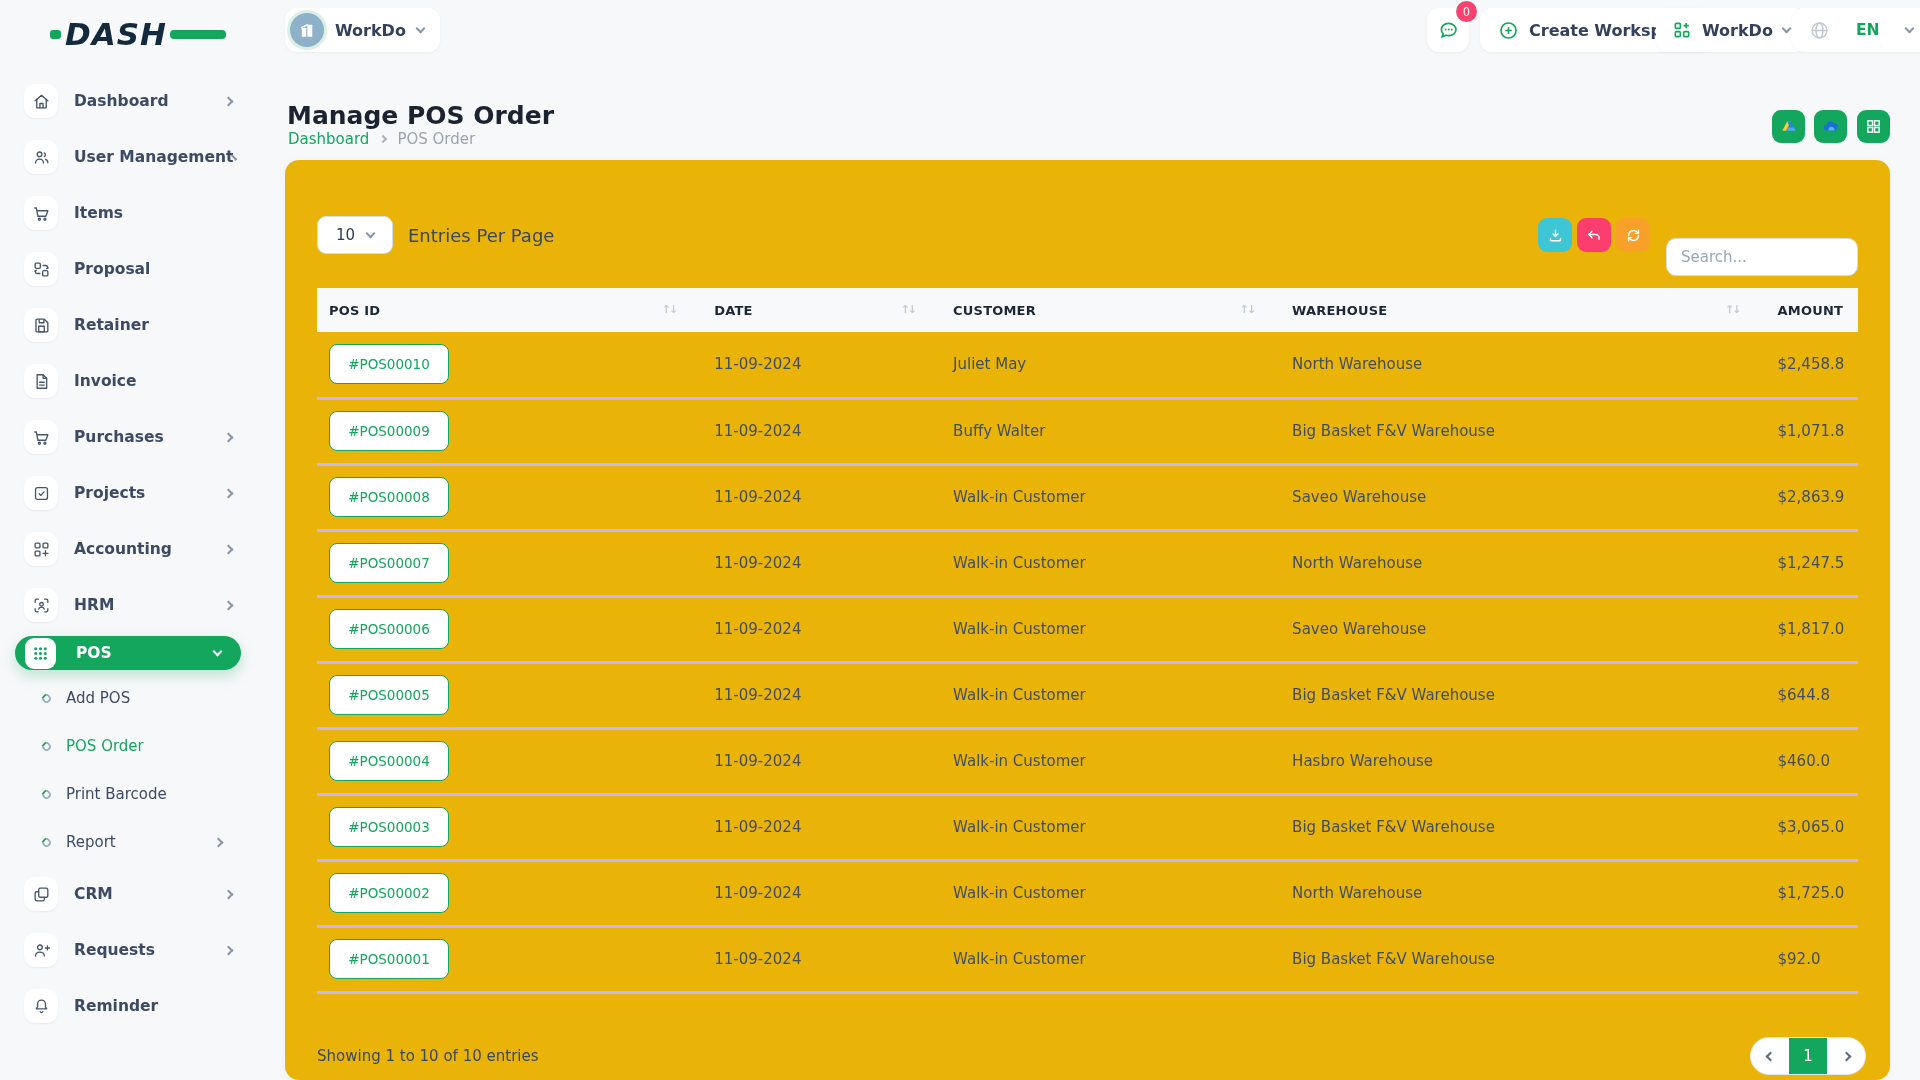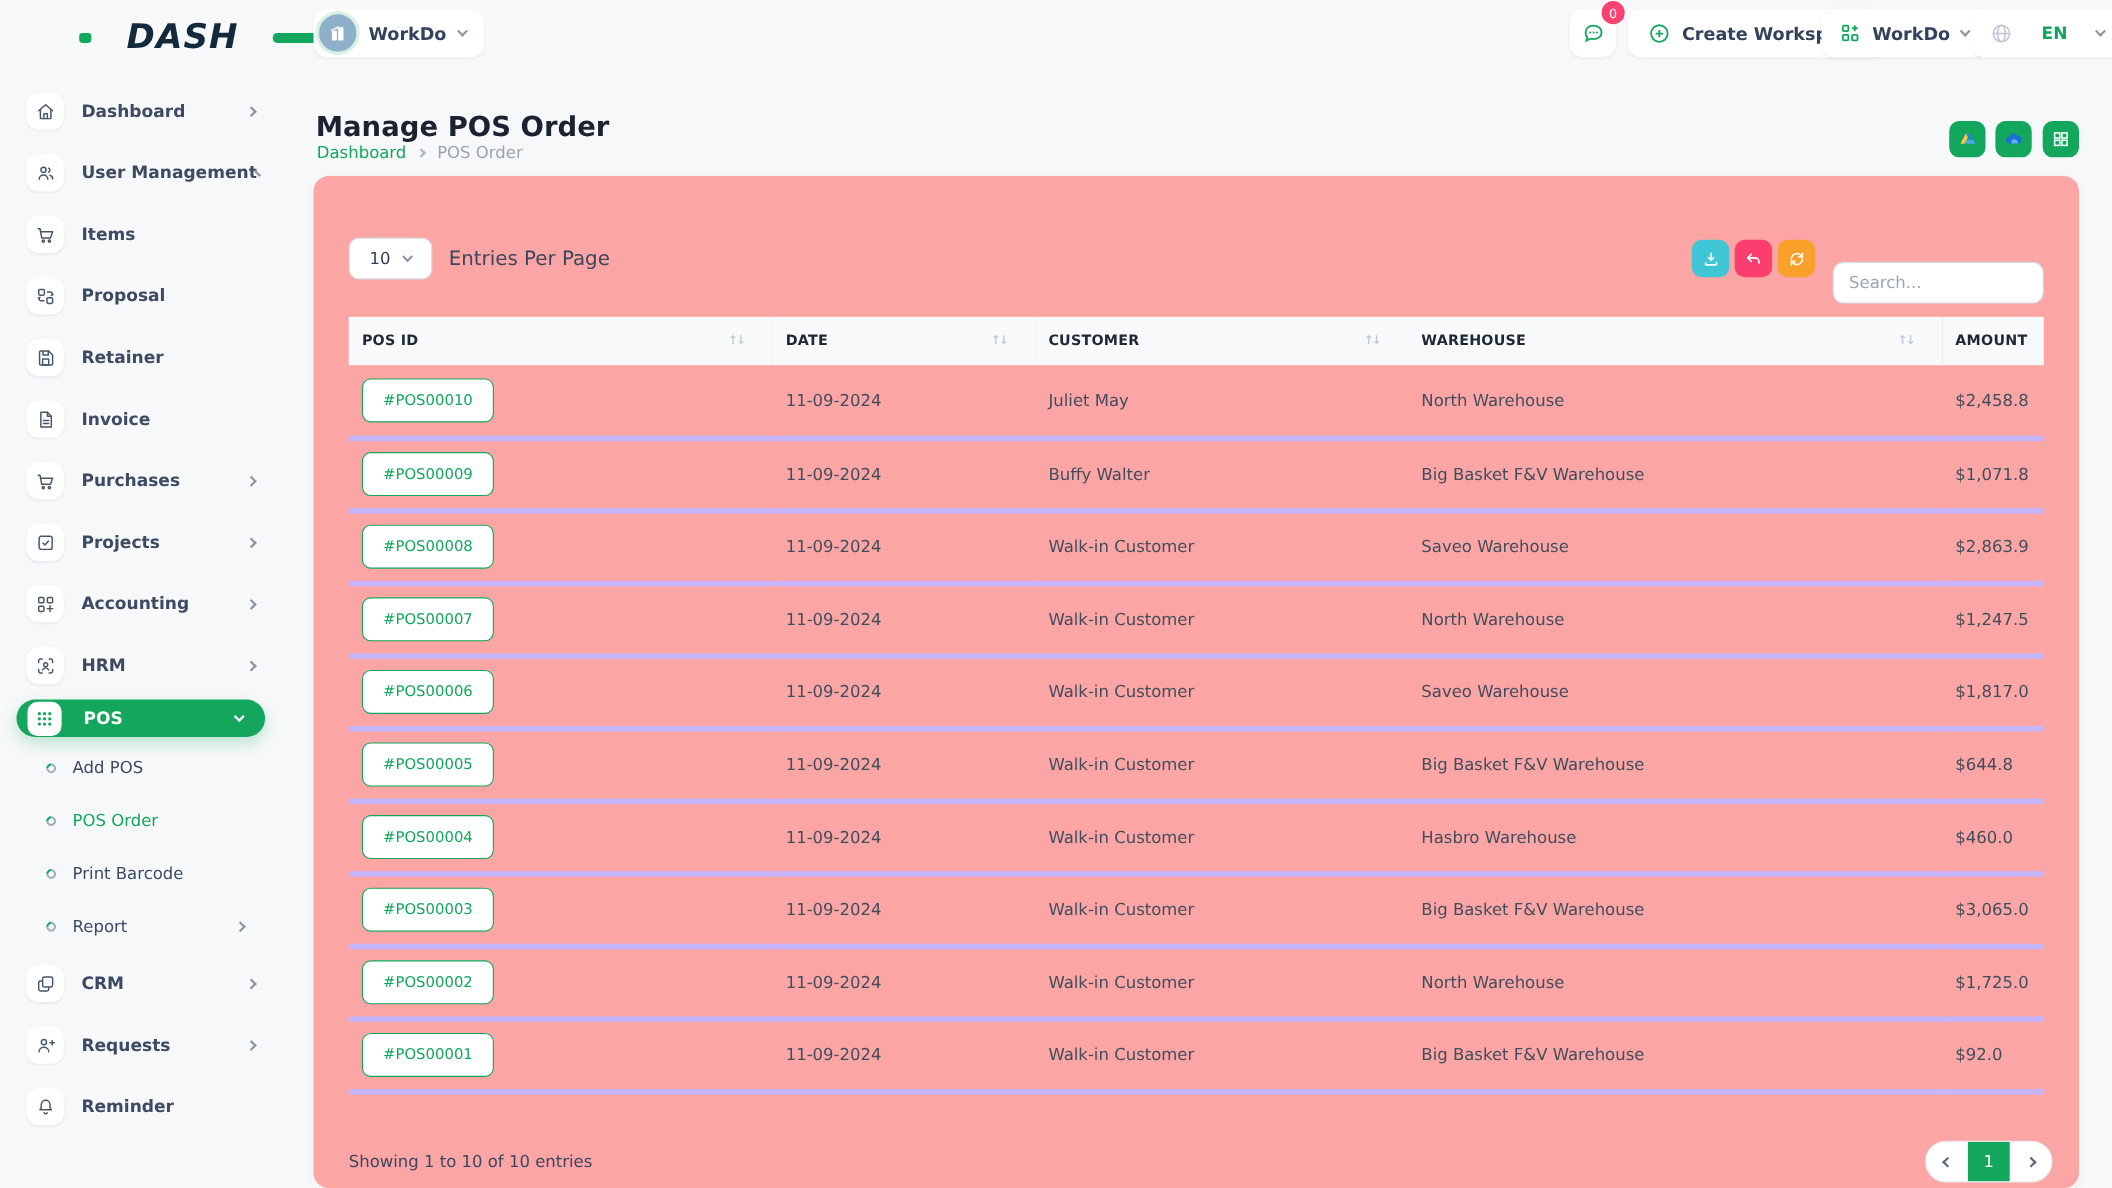--- a/index.html
+++ b/index.html
@@ -1,21 +1,21 @@
 <!DOCTYPE html>
 <html><head>
 <meta charset="utf-8">
 <style>
   html,body{margin:0;padding:0;width:1920px;height:1080px;overflow:hidden;
     background:#f7f8fa;font-family:"DejaVu Sans","Liberation Sans",sans-serif;color:#39465e;}
   *{box-sizing:border-box;}
   svg{display:block;}
 
   
-  .logo{position:absolute;left:72px;top:16px;display:flex;align-items:center;cursor:pointer;gap:28px;}
+  .logo{position:absolute;left:50px;top:16px;display:flex;align-items:center;cursor:pointer;}
   .logo .word{font-size:31px;font-weight:800;letter-spacing:1px;color:#13293c;font-style:italic;}
   .logo .dot{width:11px;height:9px;border-radius:3px;background:#12A75C;margin-right:4px;}
   .logo .dash{width:56px;height:9px;border-radius:4px;background:#12A75C;margin-left:3px;}
 
   .pill{position:absolute;top:8px;height:44px;background:#fff;border-radius:12px;
     display:flex;align-items:center;box-shadow:0 1px 3px rgba(16,24,40,.05);cursor:pointer;}
   .ws-pill{left:285px;padding:0 16px 0 5px;gap:11px;}
   .avatar{width:34px;height:34px;border-radius:50%;background:#8fb0c9;display:flex;align-items:center;
     justify-content:center;box-shadow:0 0 0 3px rgba(18,167,92,.16);}
   .pill-label{font-size:16px;font-weight:600;color:#33415c;}
@@ -56,42 +56,42 @@
   .page-title{position:absolute;left:287px;top:84px;font-size:25px;font-weight:700;color:#1b2332;}
   .breadcrumb{position:absolute;left:288px;top:130px;display:flex;align-items:center;gap:11px;font-size:15px;}
   .bc-root{color:#12A75C;cursor:pointer;}
   .bc-sep{width:6px;height:6px;border-right:2px solid #aab3bf;border-bottom:2px solid #aab3bf;transform:rotate(-45deg);}
   .bc-current{color:#9aa3af;}
   .hdr-btn{position:absolute;top:110px;width:33px;height:33px;border-radius:9px;background:#12A75C;
     display:flex;align-items:center;justify-content:center;cursor:pointer;}
   .hdr-btn.b1{left:1772px;}.hdr-btn.b2{left:1814px;}.hdr-btn.b3{left:1857px;}
 
   
-  .card{position:absolute;left:285px;top:160px;width:1605px;height:920px;background:#fca5a5;
+  .card{position:absolute;left:285px;top:160px;width:1605px;height:920px;background:#eab308;
     border-radius:14px;box-shadow:0 2px 10px rgba(16,24,40,.04);}
   .controls{position:absolute;top:56px;left:32px;right:32px;height:38px;display:flex;align-items:center;}
   .select{width:76px;height:38px;border:1px solid #d6dce3;border-radius:9px;display:flex;align-items:center;
     justify-content:center;gap:12px;font-size:15px;color:#2f3b4e;cursor:pointer;background:#fff;}
   .entries-label{margin-left:15px;font-size:18px;color:#39465e;}
   .spacer{flex:1;}
   .icon-btn{width:34px;height:34px;border-radius:9px;display:flex;align-items:center;justify-content:center;
     margin-left:5px;cursor:pointer;}
   .icon-btn svg{width:17px;height:17px;}
   .btn-teal{background:#3FC6D4;}.btn-pink{background:#FB3E6E;}.btn-orange{background:#F8A02A;}
   .search{margin-left:16px;width:192px;height:38px;border:1px solid #d6dce3;border-radius:10px;
     padding:0 14px;font-size:15px;color:#2f3b4e;outline:none;font-family:inherit;background:#fff;margin-top:43px;}
   .search::placeholder{color:#9aa6b4;}
 
   .tablewrap{position:absolute;top:128px;left:32px;right:32px;}
   table{width:100%;border-collapse:collapse;table-layout:fixed;}
   thead th{background:#f7f9fb;height:44px;padding:0;text-align:left;cursor:pointer;}
   .th-flex{display:flex;align-items:flex-start;justify-content:space-between;padding:0 26px 0 12px;
     font-size:13px;font-weight:700;color:#1d2736;letter-spacing:.2px;}
   .sort{font-size:11px;color:#c3ccd6;letter-spacing:-2px;}
-  tbody td{height:66px;padding:0 0 0 12px;border-bottom:5px solid #c4b5fd;font-size:15px;color:#414d5d;}
+  tbody td{height:66px;padding:0 0 0 12px;border-bottom:3px solid #c4b5fd;font-size:15px;color:#414d5d;}
   .pos-badge{display:inline-flex;align-items:center;justify-content:center;min-width:120px;height:40px;
     border:1px solid #12A75C;border-radius:8px;color:#12A75C;font-size:13.5px;cursor:pointer;background:#fff;}
 
   .card-footer{position:absolute;top:872px;left:32px;right:24px;height:48px;display:flex;
     align-items:center;justify-content:space-between;}
   .summary{font-size:15px;color:#39465e;}
   .pager{display:flex;height:38px;border:1px solid #e3e8ee;border-radius:19px;overflow:hidden;background:#fff;}
   .page-cell{width:38px;height:100%;display:flex;align-items:center;justify-content:center;cursor:pointer;}
   .page-cell .chev{border-color:#5b6b7e;}
   .page-cell.current{background:#12A75C;color:#fff;font-size:15px;}

